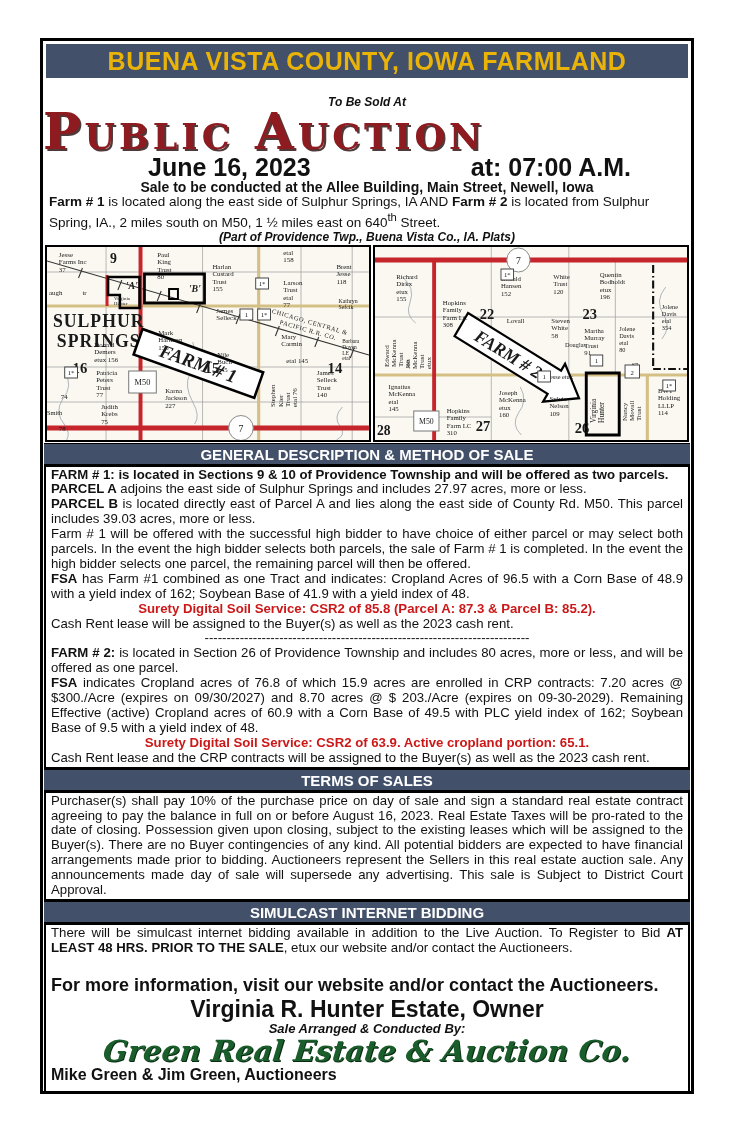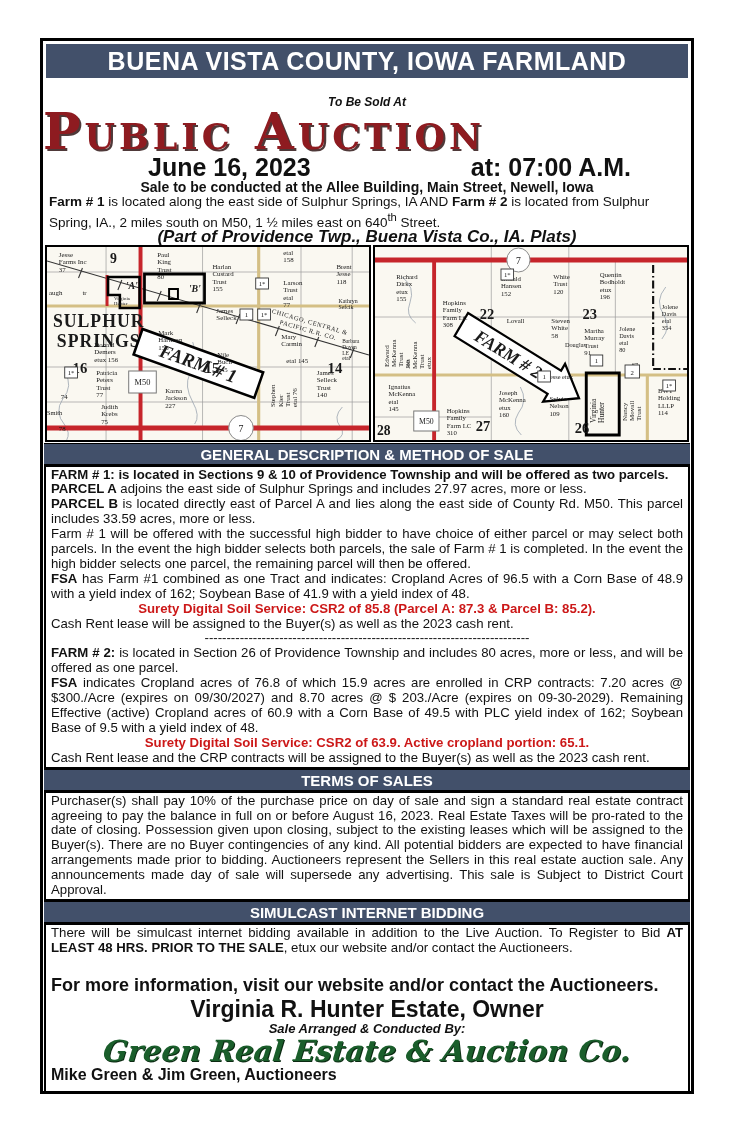--- a/index.html
+++ b/index.html
@@ -1,26 +1,26 @@
 <!DOCTYPE html>
 <html><head>
 <meta charset="utf-8">
 <style>
   :root{ --bar:#42506a; --red:#cc1818; --maroon:#8e1b20; --green:#1a5e2b; --roadred:#c6252b; --roadtan:#d4bf85; }
   *{ box-sizing:border-box; }
   html,body{ margin:0; padding:0; }
   body{ width:734px; height:1135px; background:#fff; font-family:"Liberation Sans",sans-serif; color:#111; position:relative; }
   .flyer{ position:absolute; left:40px; top:38px; width:654px; height:1056px; border:3px solid #000; background:#fff; overflow:hidden; }
-  .titlebar{ margin:3px 3px 0; background:var(--bar); color:#ffffff; font-weight:bold; font-size:25px; text-align:center; height:34px; line-height:34px; letter-spacing:.5px; }
+  .titlebar{ margin:3px 3px 0; background:var(--bar); color:#eab308; font-weight:bold; font-size:25px; text-align:center; height:34px; line-height:34px; letter-spacing:.5px; }
   .sold{ text-align:center; font-weight:bold; font-style:italic; font-size:12px; line-height:13px; margin-top:18px; }
   .auction{ text-align:left; font-family:"DejaVu Serif",serif; font-variant:small-caps; font-weight:bold; font-size:50px; line-height:45px; color:var(--maroon); letter-spacing:4px; text-shadow:2px 2px 0 rgba(35,8,8,.8); }
   .daterow{ display:flex; justify-content:space-between; padding:0 60px 0 105px; font-weight:bold; font-size:25px; line-height:26px; }
   .venue{ text-align:center; font-weight:bold; font-size:14px; line-height:15px; }
   .loc{ font-size:13.5px; line-height:14.5px; padding:0 6px; margin:0; }
-  .plat{ text-align:center; font-weight:bold; font-style:italic; font-size:17px; line-height:14px; margin:0; }
+  .plat{ text-align:center; font-weight:bold; font-style:italic; font-size:12px; line-height:14px; margin:0; }
   .maps{ display:flex; margin:1px 2px; height:197px; }
   .map{ border:2px solid #000; background:#faf8f1; height:197px; }
   .map svg{ display:block; width:100%; height:100%; }
   .map-l{ width:330px; }
   .map-r{ width:320px; margin-left:2px; }
   .bar{ background:var(--bar); color:#fff; font-weight:bold; font-size:15px; text-align:center; height:22px; line-height:21px; margin:0 1px; border-top:1px solid #000; border-bottom:1px solid #000; }
   .box{ border:2px solid #000; margin:0 1px; padding:1px 5px; font-size:13.2px; line-height:14.9px; background:#fff; }
   .box p{ margin:0; }
   .center-b{ text-align:center; font-weight:bold; }
   .just{ text-align:justify; }
@@ -252,21 +252,21 @@
             <text x="303.5" y="141.5" font-size="7" text-anchor="middle">1*</text>
           </g>
       </svg>
     </div>
   </div>
 
   <div class="bar">GENERAL DESCRIPTION &amp; METHOD OF SALE</div>
   <div class="box">
     <p class="just" style="font-weight:bold">FARM # 1: is located in Sections 9 &amp; 10 of Providence Township and will be offered as two parcels.</p>
     <p class="just"><b>PARCEL A</b><span> adjoins the east side of Sulphur Springs and includes 27.97 acres, more or less.</span></p>
-    <p class="just"><b>PARCEL B</b><span> is located directly east of Parcel A and lies along the east side of County Rd. M50. This parcel includes 33.59 acres, more or less.</span></p>
+    <p class="just"><b>PARCEL B</b><span> is located directly east of Parcel A and lies along the east side of County Rd. M50. This parcel includes 39.03 acres, more or less.</span></p>
     <p class="just">Farm # 1 will be offered with the successful high bidder to have choice of either parcel or may select both parcels. In the event the high bidder selects both parcels, the sale of Farm # 1 is completed.  In the event the high bidder selects one parcel, the remaining parcel will then be offered.</p>
     <p class="just"><b>FSA</b><span> has Farm #1 combined as one Tract and indicates: Cropland Acres of 96.5 with a Corn Base of 48.9 with a yield index of 162; Soybean Base of 41.9 with a yield index of 48.</span></p>
     <p class="red">Surety Digital Soil Service: CSR2 of 85.8 (Parcel A: 87.3 &amp; Parcel B: 85.2).</p>
     <p>Cash Rent lease will be assigned to the Buyer(s) as well as the 2023 cash rent.</p>
     <p class="divider">--------------------------------------------------------------------------</p>
     <p class="just"><b>FARM # 2:</b><span> is located in Section 26 of Providence Township and includes 80 acres, more or less, and will be offered as one parcel.</span></p>
     <p class="just"><b>FSA</b><span> indicates Cropland acres of 76.8 of which 15.9 acres are enrolled in CRP contracts: 7.20 acres @ $300./Acre (expires on 09/30/2027) and 8.70 acres @ $ 203./Acre (expires on 09-30-2029). Remaining Effective (active) Cropland acres of 60.9 with a Corn Base of 49.5 with PLC yield index of 162; Soybean Base of 9.5 with a yield index of 48.</span></p>
     <p class="red">Surety Digital Soil Service: CSR2 of 63.9. Active cropland portion: 65.1.</p>
     <p>Cash Rent lease and the CRP contracts will be assigned to the Buyer(s) as well as the 2023 cash rent.</p>
   </div>

